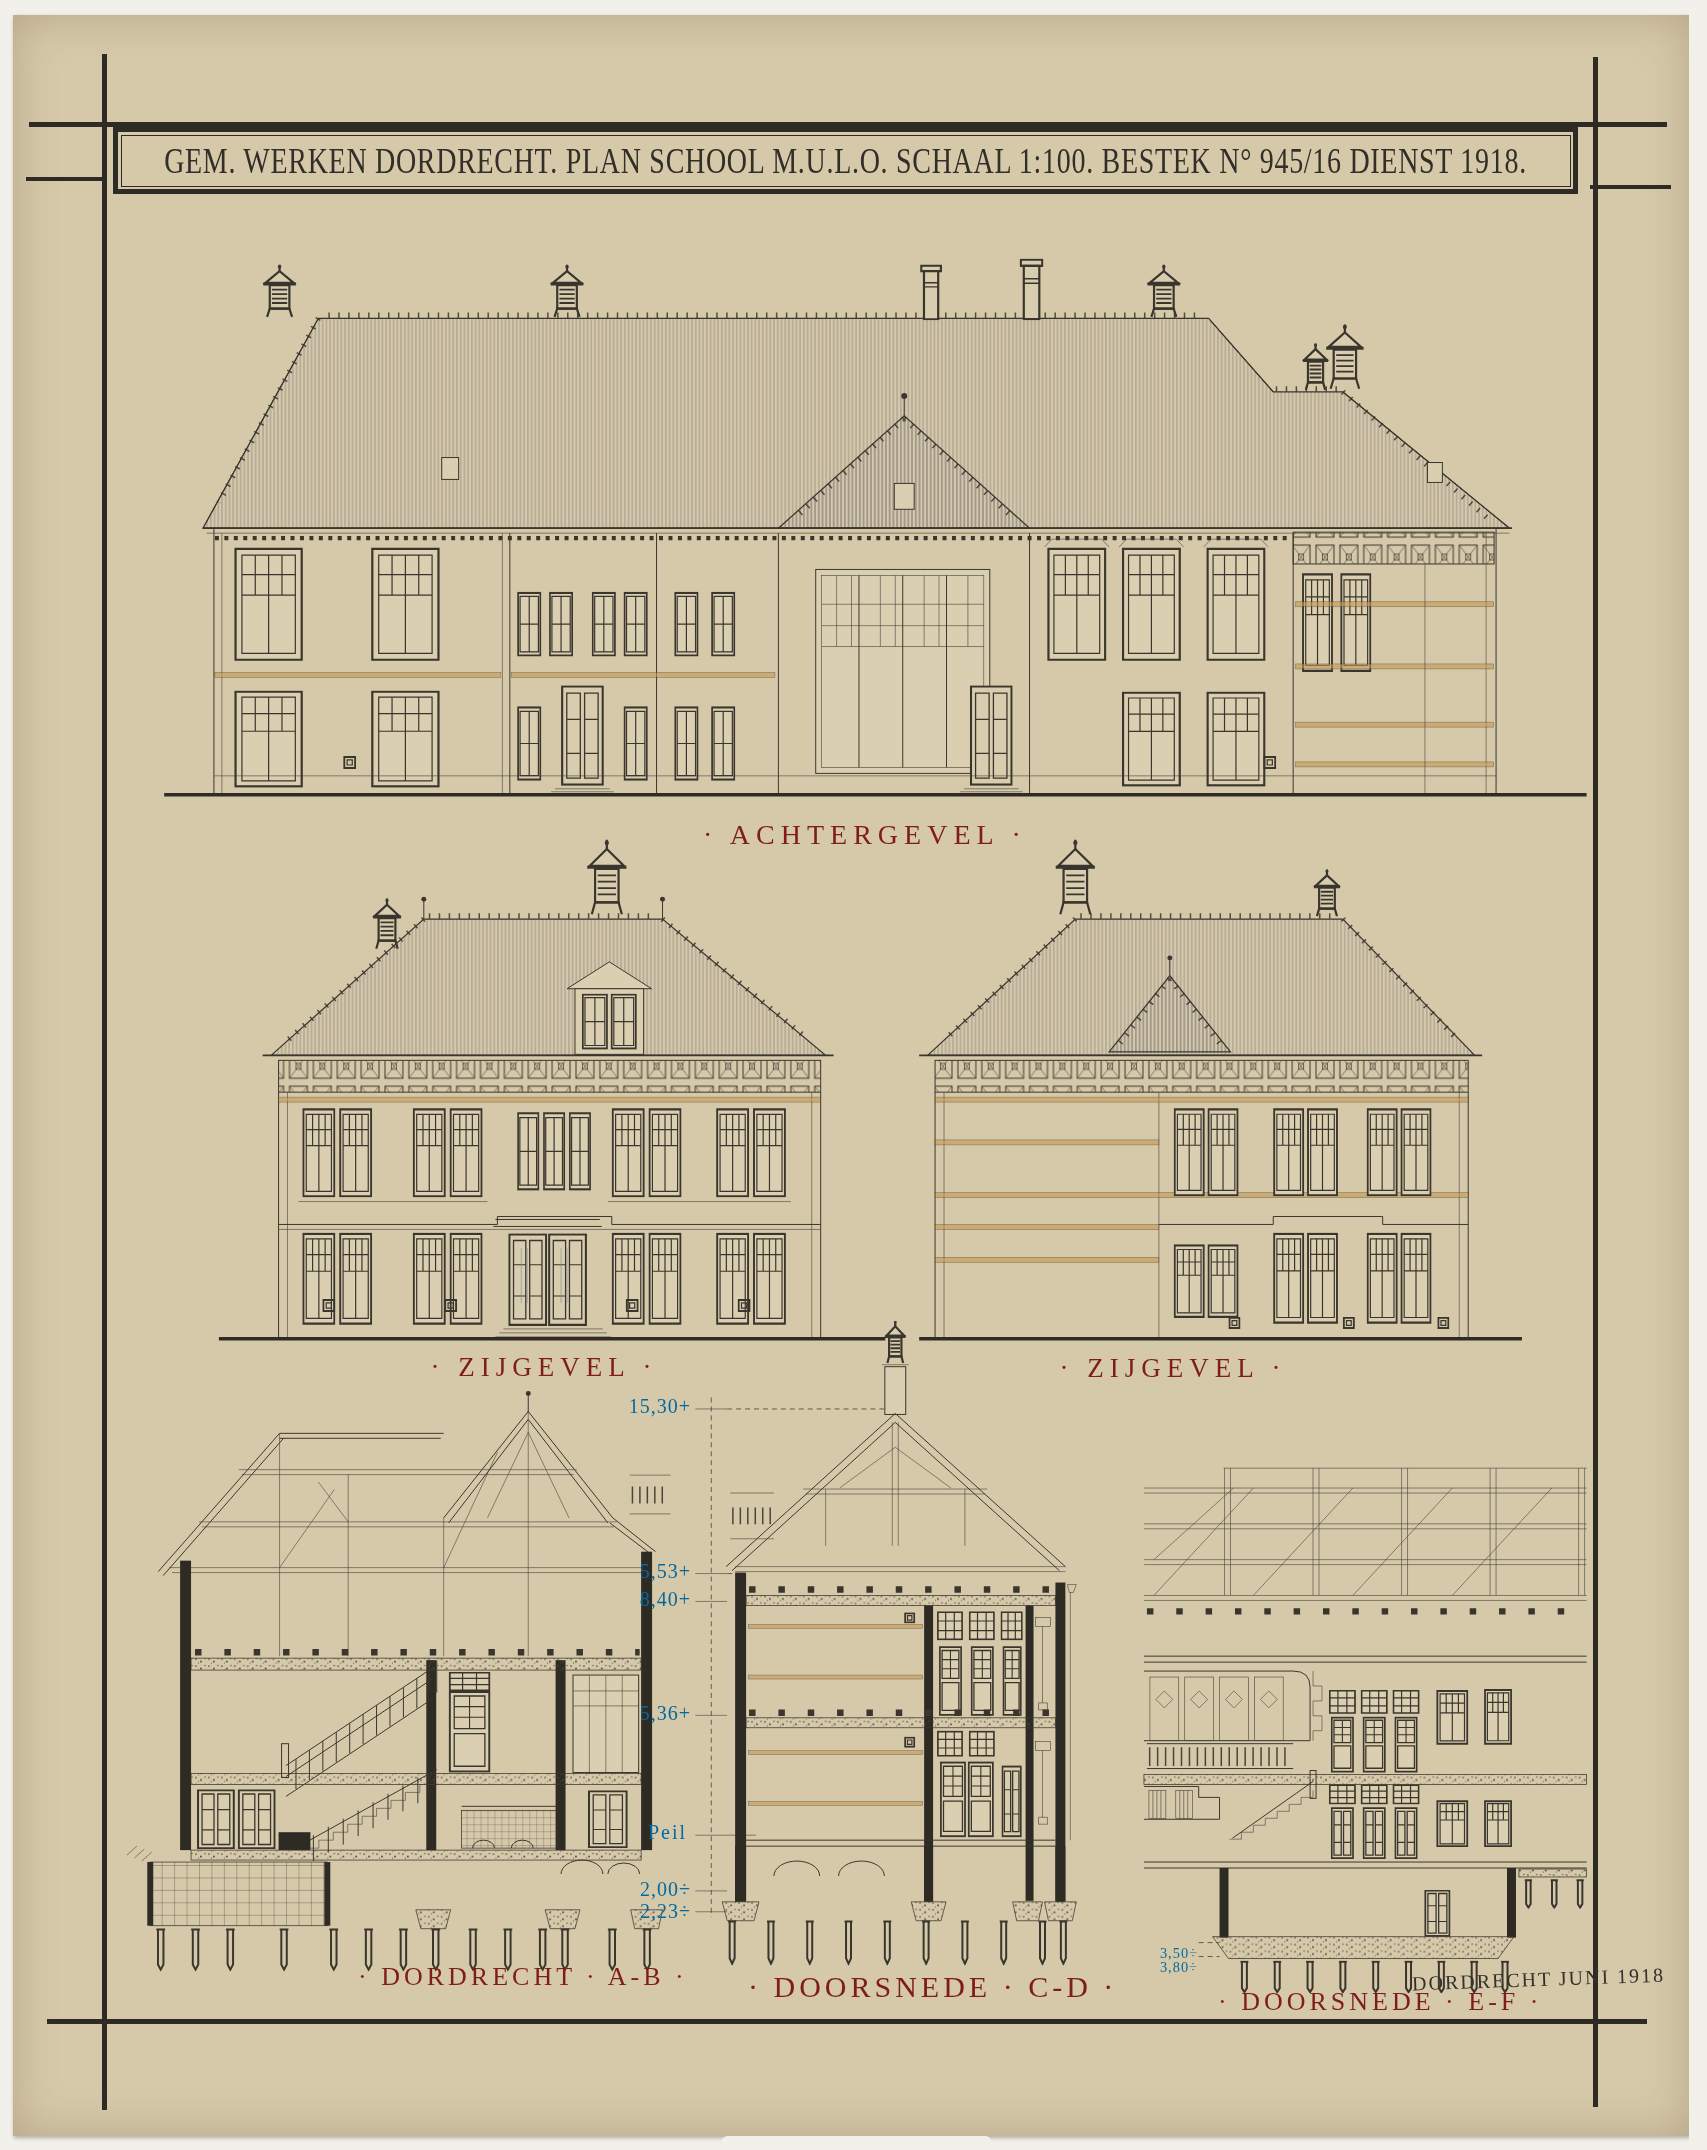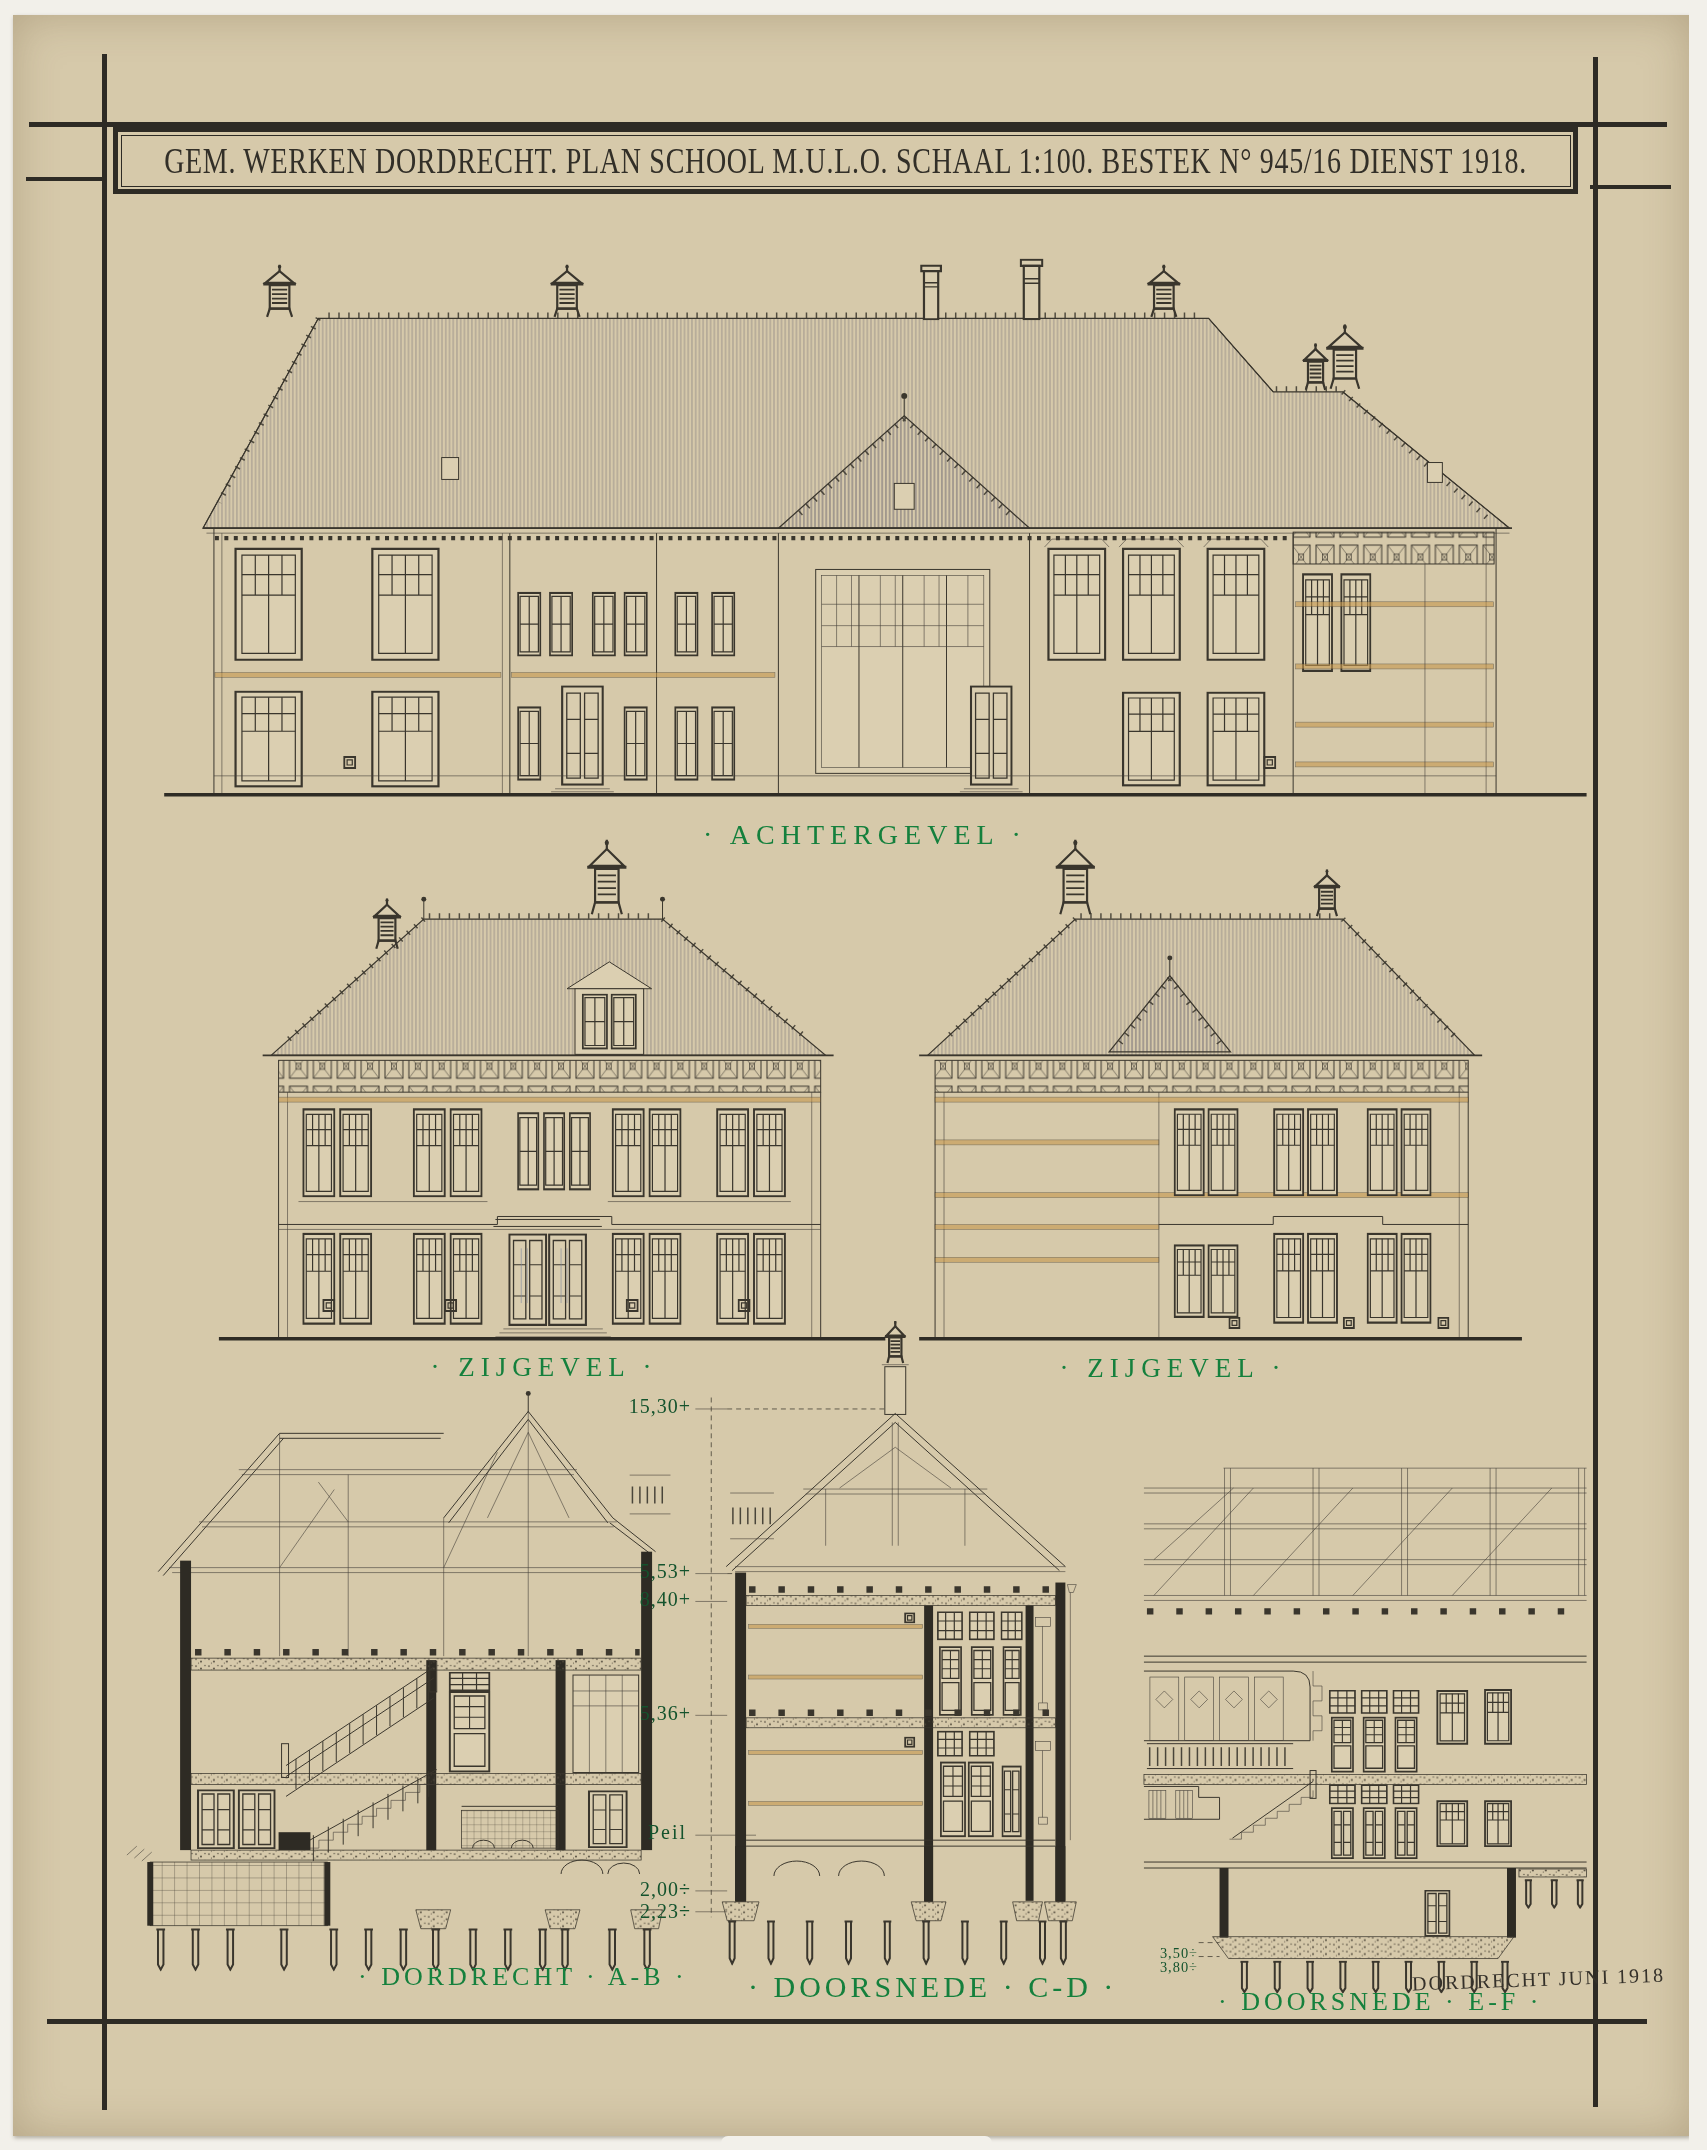--- a/index.html
+++ b/index.html
@@ -23,22 +23,22 @@
       radial-gradient(ellipse at 50% 45%, #dace b2 0%, #d6c9aa 60%, #c9bb97 100%);
     background-color:#d6c9aa;
     box-shadow: inset 0 0 45px rgba(92,72,40,.28), 1px 1.5px 4px rgba(60,50,30,.35);}
   .bline{position:absolute;background:#2e2b25;}
   .titlebox{position:absolute;left:113px;top:127px;width:1465px;height:67px;
     border:5.5px solid #2e2b25;box-sizing:border-box;padding-left:16px;}
   .titlebox:after{content:"";position:absolute;left:2.5px;top:2.5px;right:2.5px;bottom:2.5px;
     border:1px solid #2e2b25;}
   .titletext{position:absolute;left:0;right:0;top:0;bottom:0;display:flex;align-items:center;justify-content:center;
     font-size:28px;letter-spacing:0.7px;white-space:nowrap;transform:scaleY(1.28);color:#322f28;}
-  .plabel{position:absolute;text-align:center;font-size:27px;letter-spacing:6px;color:#15803d;white-space:nowrap;}
-  .dim{position:absolute;font-size:20px;text-align:right;color:#14532d;letter-spacing:1px;}
+  .plabel{position:absolute;text-align:center;font-size:27px;letter-spacing:6px;color:#7f1d1d;white-space:nowrap;}
+  .dim{position:absolute;font-size:20px;text-align:right;color:#0369a1;letter-spacing:1px;}
   .dim.small{font-size:14.4px;margin-top:12px;}
   .sig{position:absolute;font-size:20px;letter-spacing:2px;transform:rotate(-2deg);color:#35312a;white-space:nowrap;}
   svg{position:absolute;left:0;top:0;}
   .ln{stroke:#3a362d;stroke-width:2;fill:none}
   .ln1{stroke:#45413a;stroke-width:1.2;fill:none}
   .ln3{stroke:#3a362d;stroke-width:3.5;fill:none}
   .ln6{stroke:#2f2c25;stroke-width:7;fill:none}
   .crest{stroke:#3a362d;stroke-width:11;stroke-dasharray:3 17;fill:none;opacity:.85}
   .dent{stroke:#3a362d;stroke-width:9;stroke-dasharray:8 11;fill:none}
   .joist{stroke:#3a362d;stroke-width:13;stroke-dasharray:13 46;fill:none}

